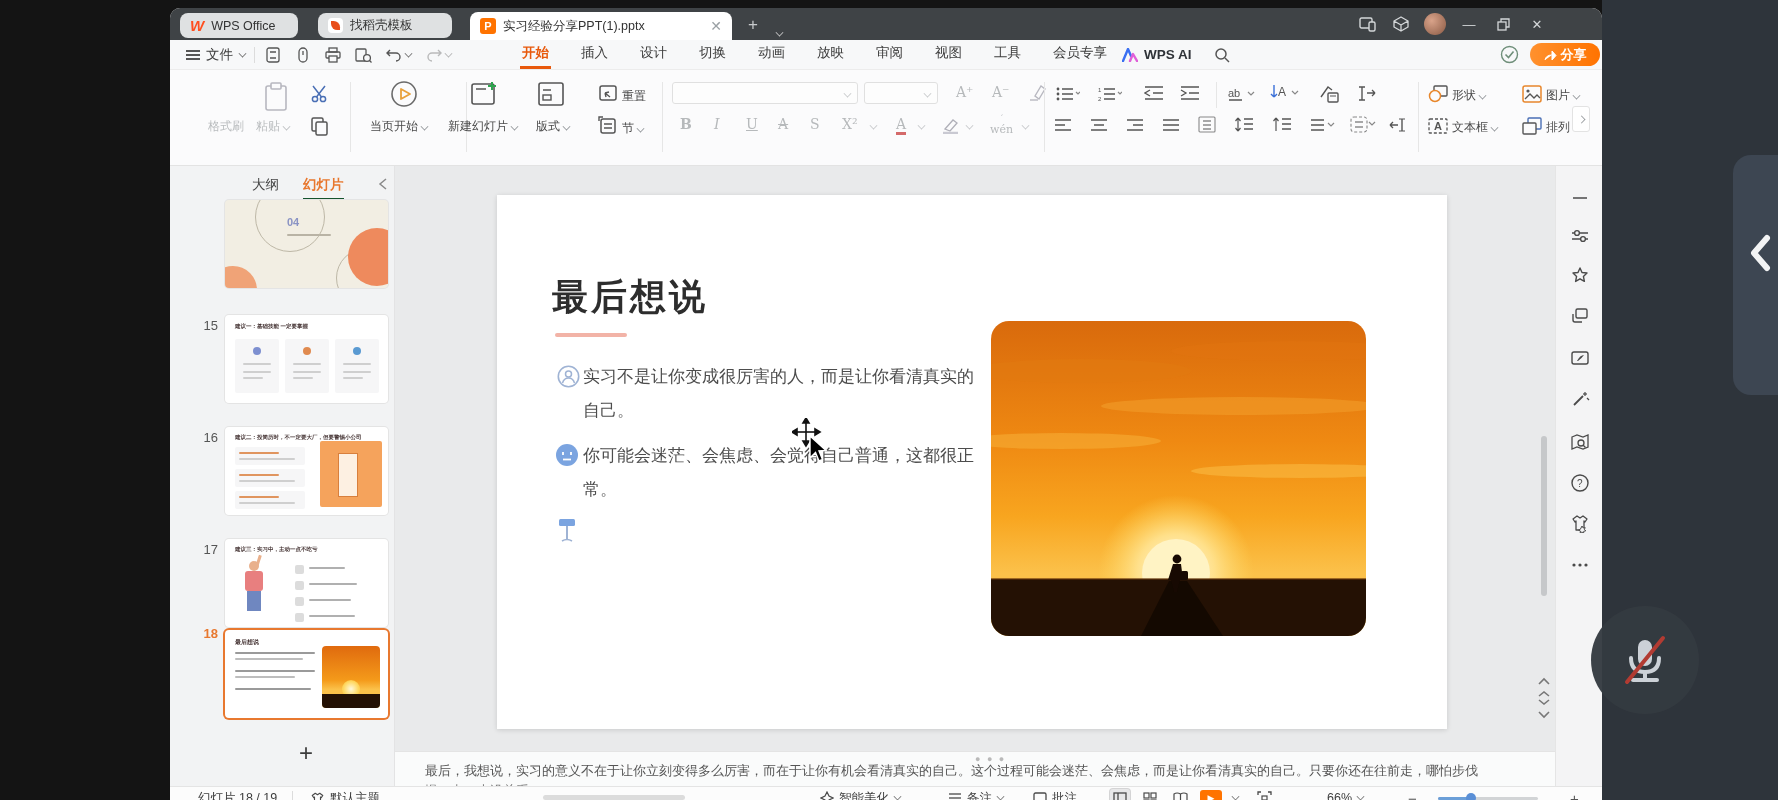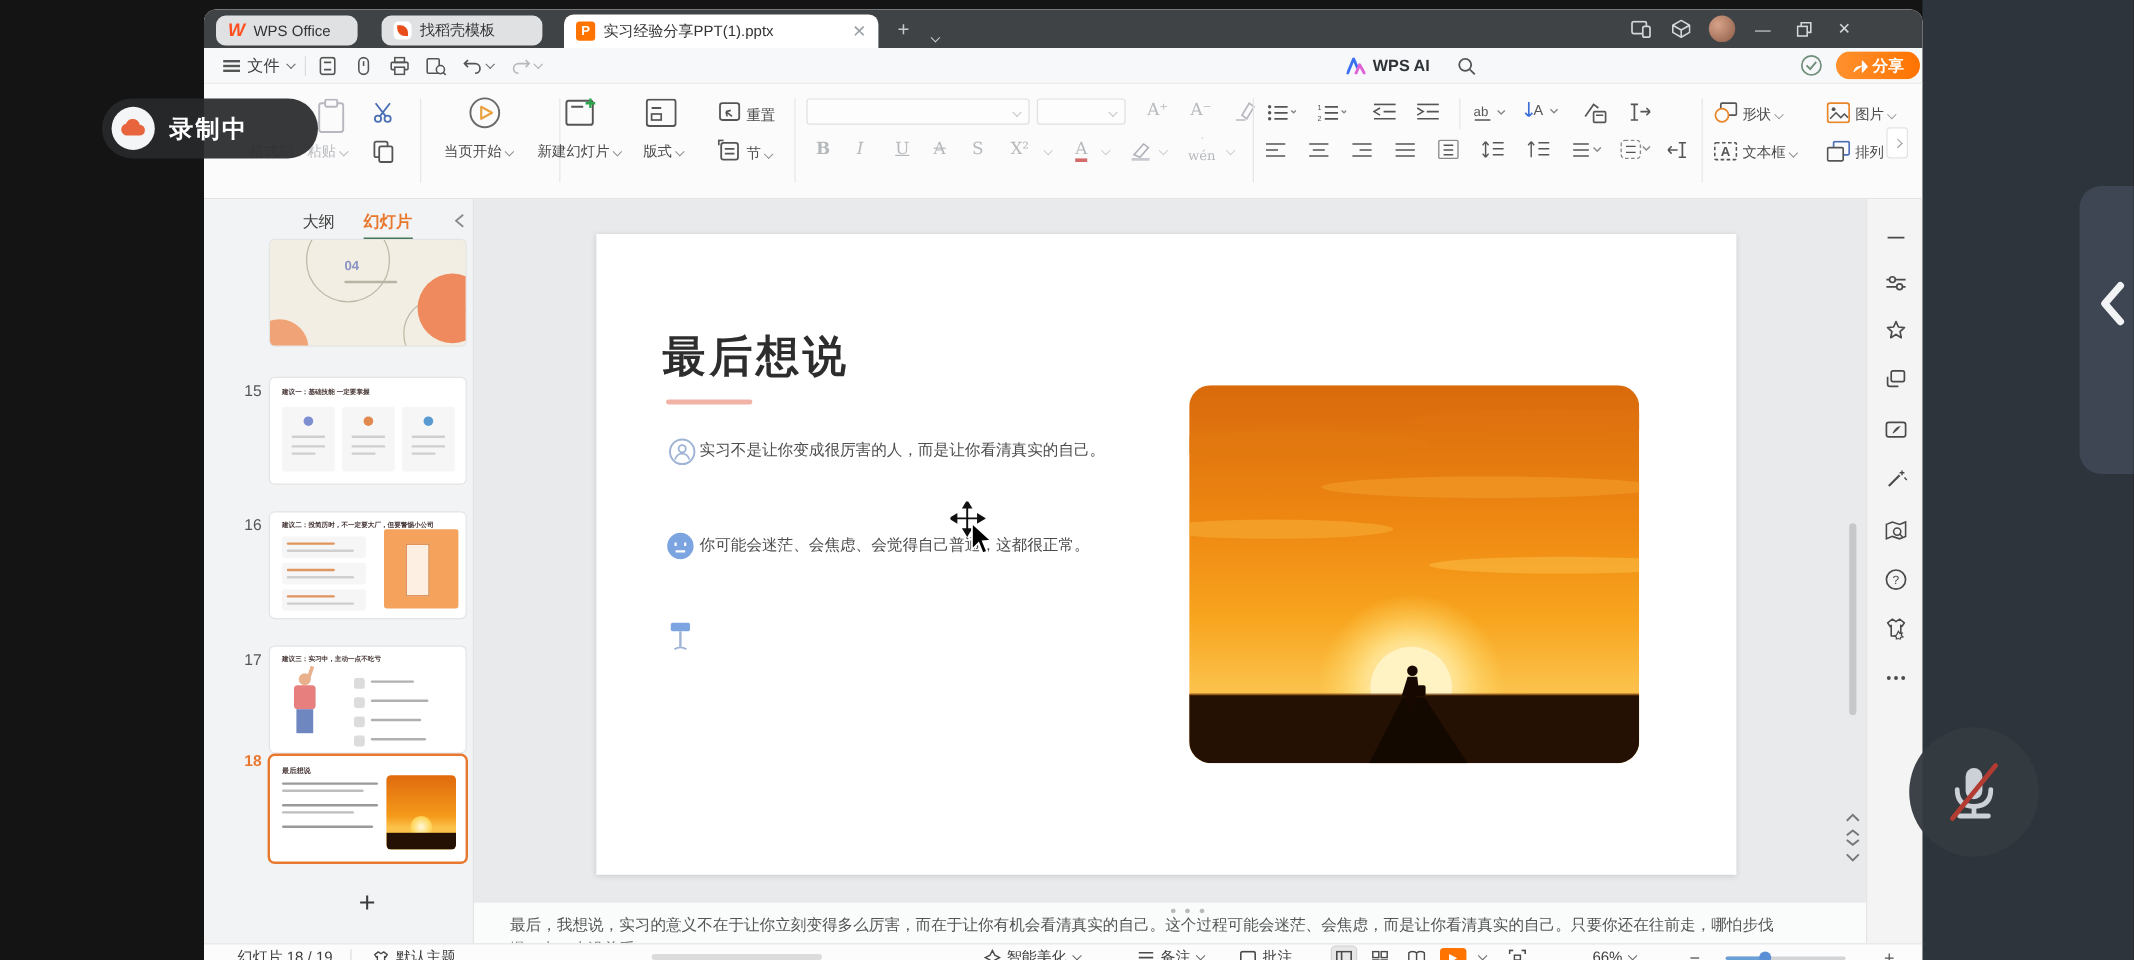--- a/index.html
+++ b/index.html
@@ -120,21 +120,21 @@
   .mini-ground { position:absolute; left:0; bottom:0; width:100%; height:14px; background:#241104; }
 
   
   .canvas { position:relative; width:1160px; height:620px; background:#e9eaeb; }
   .slide { position:absolute; left:102px; top:29px; width:950px; height:534px; background:#fff;
     box-shadow:0 1px 5px rgba(0,0,0,.14); }
   .slide-title { position:absolute; left:55px; top:78px; font-family:"DejaVu Serif","Liberation Serif",serif;
     font-size:36px; font-weight:bold; color:#2d2d2d; letter-spacing:3px; }
   .title-underline { position:absolute; left:58px; top:138px; width:72px; height:4px; background:#f2b3a7; border-radius:2px; }
   .bullet-text { position:absolute; left:86px; width:392px; font-family:"DejaVu Serif","Liberation Serif",serif;
-    font-size:13px; color:#4d4d4d; line-height:34px; }
+    font-size:17px; color:#4d4d4d; line-height:34px; }
   .b-ic { position:absolute; left:60px; }
   .sunset { position:absolute; left:494px; top:126px; width:375px; height:315px; }
 
   
   .v-scroll { position:absolute; right:8px; top:270px; width:6px; height:250px; }
   .v-thumb { position:absolute; top:0; width:6px; height:160px; background:#c6c8ca; border-radius:3px; }
   .scroll-btns { position:absolute; right:5px; bottom:66px; display:flex; flex-direction:column; gap:5px; align-items:center; }
 
   
   .rightbar { position:relative; width:47px; height:620px; background:#f4f4f5; border-left:1px solid #e5e5e5; }
@@ -275,20 +275,32 @@
               <path d="M4 3 L1 6 L4 9 M1 6 h9 a4 4 0 0 1 0 8" fill="none" stroke="#555" stroke-width="1.4" transform="translate(0,-1)"></path>
             </svg>
           <span class="chev dark" style="margin-top:-3px"></span>
         </span>
         <span style="display:flex;align-items:center;gap:3px">
           <svg width="16" height="14" viewBox="0 0 16 14" opacity=".38">
               <path d="M12 3 L15 6 L12 9 M15 6 h-9 a4 4 0 0 0 0 8" fill="none" stroke="#555" stroke-width="1.4" transform="translate(0,-1)"></path>
             </svg>
           <span class="chev dark" style="margin-top:-3px;opacity:.5"></span>
         </span>
+      </div>
+      <div class="menu-tabs">
+        <span class="mtab active">开始</span>
+        <span class="mtab">插入</span>
+        <span class="mtab">设计</span>
+        <span class="mtab">切换</span>
+        <span class="mtab">动画</span>
+        <span class="mtab">放映</span>
+        <span class="mtab">审阅</span>
+        <span class="mtab">视图</span>
+        <span class="mtab">工具</span>
+        <span class="mtab">会员专享</span>
       </div>
       <div class="wpsai">
         <svg width="16" height="14" viewBox="0 0 16 14">
           <path d="M1 13 L6 1 L9 8" fill="none" stroke="#3a6ff2" stroke-width="2.4" stroke-linecap="round" stroke-linejoin="round"></path>
           <path d="M8 13 L11 6 L15 13" fill="none" stroke="#e060d8" stroke-width="2.4" stroke-linecap="round" stroke-linejoin="round"></path>
         </svg>
         <span>WPS AI</span>
       </div>
       <div class="search-ic">
         <svg width="16" height="16" viewBox="0 0 16 16">
@@ -957,28 +969,20 @@
       <div class="sb" style="left:1268px">
         <span class="zoom-track">
             <span class="zoom-fill"></span>
             <span class="zoom-handle"></span>
           </span>
       </div>
       <div class="sb zbtn" style="left:1400px">+</div>
     </div>
   </div>
 
-  <div class="rec-badge">
-    <div class="rec-circle">
-      <svg width="22" height="16" viewBox="0 0 22 16">
-          <path d="M6 14 a5 5 0 0 1 -1-9.9 A6 6 0 0 1 16.5 5 A4.5 4.5 0 0 1 16 14 Z" fill="#e8643c"></path>
-        </svg>
-    </div>
-    <div class="rec-text">录制中</div>
-  </div>
 
   <div class="cursor">
     <svg width="44" height="48" viewBox="0 0 44 48">
       <g stroke="#111" stroke-width="1.6" fill="#111">
         <line x1="14" y1="3" x2="14" y2="25"></line>
           <line x1="3" y1="14" x2="25" y2="14"></line>
         <polygon points="14,0 11,5 17,5"></polygon>
           <polygon points="14,28 11,23 17,23"></polygon>
         <polygon points="0,14 5,11 5,17"></polygon>
           <polygon points="28,14 23,11 23,17"></polygon>

